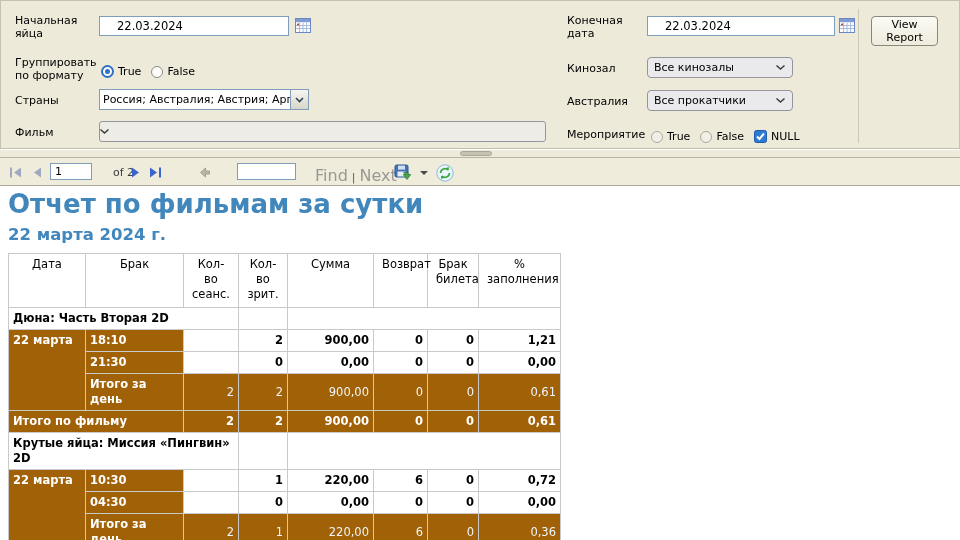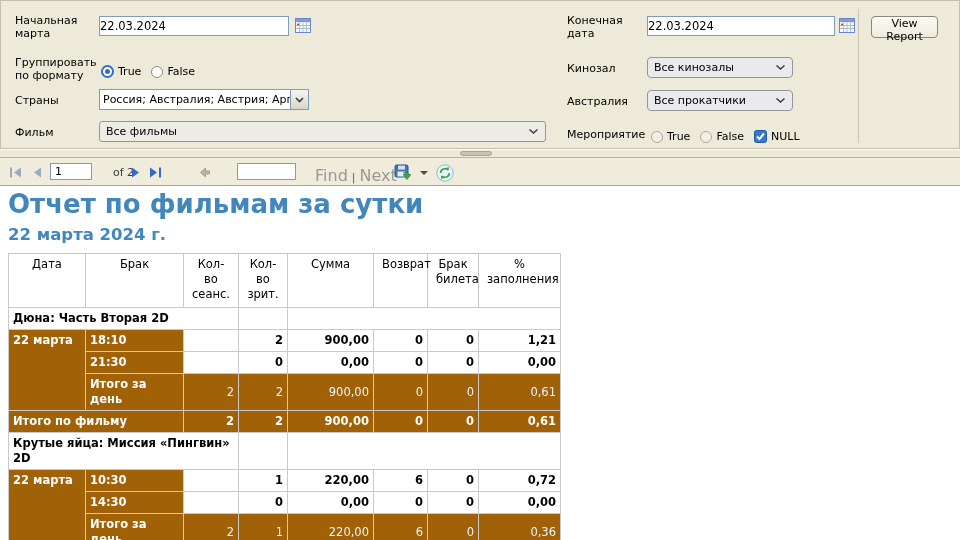--- a/index.html
+++ b/index.html
@@ -4,39 +4,39 @@
 <style>
   * { margin:0; padding:0; box-sizing:border-box; }
   html,body { width:960px; height:540px; overflow:hidden; background:#fff;
               font-family:"DejaVu Sans","Liberation Sans",sans-serif; }
   .abs { position:absolute; }
   
   #param-panel { position:absolute; top:0; left:0; width:960px; height:149px;
                  background:#EDEAD9; border:1px solid #C4C1AF; border-bottom:1px solid #C2BFAD; }
   .plabel { position:absolute; font-size:11px; color:#000; line-height:13px; }
   .txt { position:absolute; height:20px; border:1px solid #7F9DB9; background:#fff;
-         font-family:inherit; font-size:11.5px; padding:0 0; color:#000; }
+         font-family:inherit; font-size:11.5px; padding:0 17px; color:#000; }
   .cal { position:absolute; width:16px; height:15px; cursor:pointer; }
   .radio { display:inline-block; width:12px; height:12px; border-radius:50%;
            border:1px solid #8B8B8B; background:#FDFDFB; vertical-align:-2px; position:relative; }
   .radio.sel { border:2px solid #2F6FC6; width:13px; height:13px; }
   .radio.sel::after { content:""; position:absolute; left:2px; top:2px; width:5px; height:5px;
                       border-radius:50%; background:#2F6FC6; }
   .radio.dis { border-color:#ABA9A0; background:#F1EFE6; }
   .rlabel { font-size:11px; margin:0 10px 0 4px; vertical-align:1px; }
   .combo { position:absolute; height:21px; border:1px solid #7F9DB9; background:#fff; display:flex; }
   .combo .ctext { flex:1; font-size:11px; line-height:19px; padding:0 3px; white-space:nowrap; overflow:hidden; }
   .combo .cbtn { width:18px; border-left:1px solid #7F9DB9; background:linear-gradient(#F6F5F0,#D9D6C8);
                  display:flex; align-items:center; justify-content:center; cursor:pointer; }
   .selectbox { position:absolute; height:21px; border:1px solid #96959B; border-radius:4px;
                background:#EAE9EC; display:flex; align-items:center; cursor:pointer; }
   .selectbox .stext { flex:1; font-size:11px; padding:0 6px; white-space:nowrap; overflow:hidden; }
   .selectbox .chev { padding-right:7px; display:flex; }
   #divider-v { position:absolute; left:857px; top:8px; width:1px; height:134px; background:#CBC8B6; }
-  #view-report-btn { position:absolute; left:870px; top:15px; width:67px; height:22px;
+  #view-report-btn { position:absolute; left:870px; top:15px; width:67px; height:30px;
                      border:1px solid #8A887C; border-radius:4px; background:linear-gradient(#FBFAF3,#EEEBDD);
                      font-family:inherit; font-size:11px; cursor:pointer; }
   .checkbox { display:inline-block; vertical-align:-2px; cursor:pointer; }
   
   #splitter { position:absolute; top:150px; left:0; width:960px; height:7px; background:#EDEAD9; }
   #splitter-handle { position:absolute; left:460px; top:1px; width:32px; height:5px; border-radius:3px;
                      background:#C6C3B4; border:1px solid #A9A697; cursor:pointer; }
   
   #toolbar { position:absolute; top:157px; left:0; width:960px; height:29px; background:#EFECDC;
              border-top:1px solid #B7B4A2; border-bottom:1px solid #ABA896; }
@@ -65,21 +65,21 @@
   td.day-label { font-weight:bold; }
   td.day-num { text-align:right; font-weight:normal; color:#EFF5FA; padding-right:6px; }
   td.film-label { font-weight:bold; }
   td.film-num { text-align:right; font-weight:bold; padding-right:6px; }
 </style>
 </head>
 <body>
 
 <div id="param-panel">
 
-  <div class="plabel" style="left:14px;top:13px;width:82px">Начальная марта</div>
+  <div class="plabel" style="left:14px;top:13px;width:82px">Начальная яйца</div>
   <input class="txt" style="left: 98px; top: 15px; width: 190px;" value="22.03.2024">
   <span class="cal abs" style="left:294px;top:17px">
     <svg width="16" height="15" viewBox="0 0 16 15">
         <rect x="0.5" y="0.5" width="15" height="14" fill="#FDFDFD" stroke="#6B87C8"></rect>
         <rect x="1" y="1" width="14" height="3.2" fill="#7E9BD4"></rect>
         <g stroke="#A8BCE0" stroke-width="1">
           <line x1="1" y1="7.5" x2="15" y2="7.5"></line>
           <line x1="1" y1="10.5" x2="15" y2="10.5"></line>
           <line x1="4.5" y1="4.5" x2="4.5" y2="14"></line>
           <line x1="8" y1="4.5" x2="8" y2="14"></line>
@@ -99,21 +99,20 @@
     <span class="ctext">Россия; Австралия; Австрия; Арге</span>
     <span class="cbtn">
         <svg width="9" height="6">
           <polyline points="1,1 4.5,4.5 8,1" fill="none" stroke="#33425A" stroke-width="1.6"></polyline>
         </svg>
       </span>
   </div>
 
   <div class="plabel" style="left:14px;top:125px">Фильм</div>
   <div class="selectbox" style="left:98px;top:120px;width:447px;border-radius:3px;background:#EDECE7">
-    <span class="stext">Все фильмы</span>
     <span class="chev">
         <svg width="9" height="5">
           <polyline points="0.5,0.5 4.5,4 8.5,0.5" fill="none" stroke="#3A3A3A" stroke-width="1.4"></polyline>
         </svg>
       </span>
   </div>
 
   <div class="plabel" style="left:566px;top:13px;width:72px">Конечная дата</div>
   <input class="txt" style="left: 646px; top: 15px; width: 188px;" value="22.03.2024">
   <span class="cal abs" style="left:838px;top:17px">
@@ -303,21 +302,21 @@
           <td class="blue date-cell" rowspan="3">22 марта</td>
           <td class="blue time-cell">10:30</td>
           <td class="num"></td>
           <td class="num">1</td>
           <td class="num">220,00</td>
           <td class="num">6</td>
           <td class="num">0</td>
           <td class="num">0,72</td>
         </tr>
         <tr>
-          <td class="blue time-cell">14:30</td>
+          <td class="blue time-cell">04:30</td>
           <td class="num"></td>
           <td class="num">0</td>
           <td class="num">0,00</td>
           <td class="num">0</td>
           <td class="num">0</td>
           <td class="num">0,00</td>
         </tr>
         <tr>
           <td class="blue day-label">Итого за день</td>
           <td class="blue day-num">2</td>

